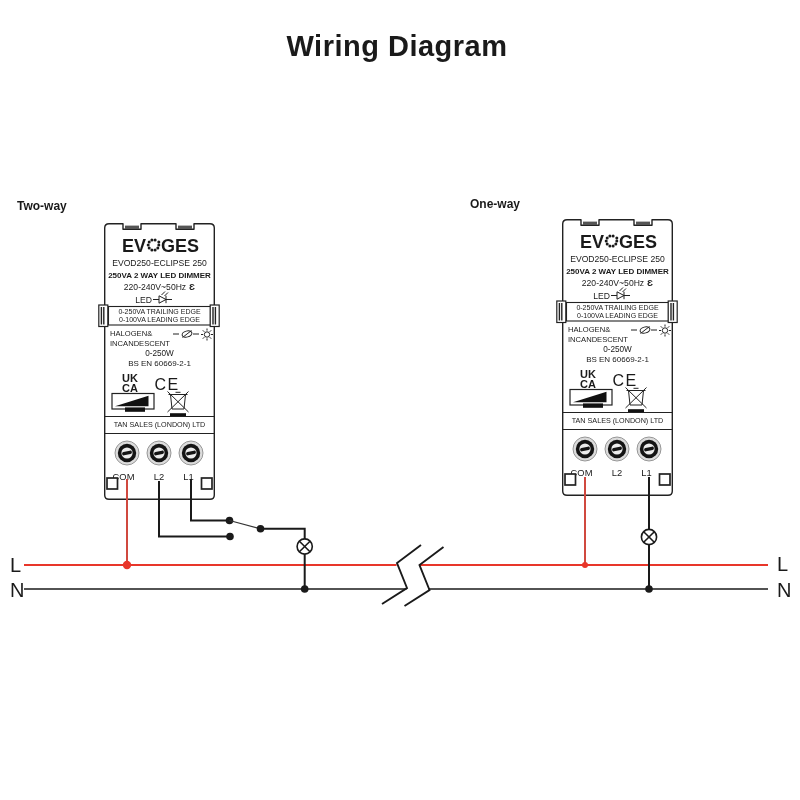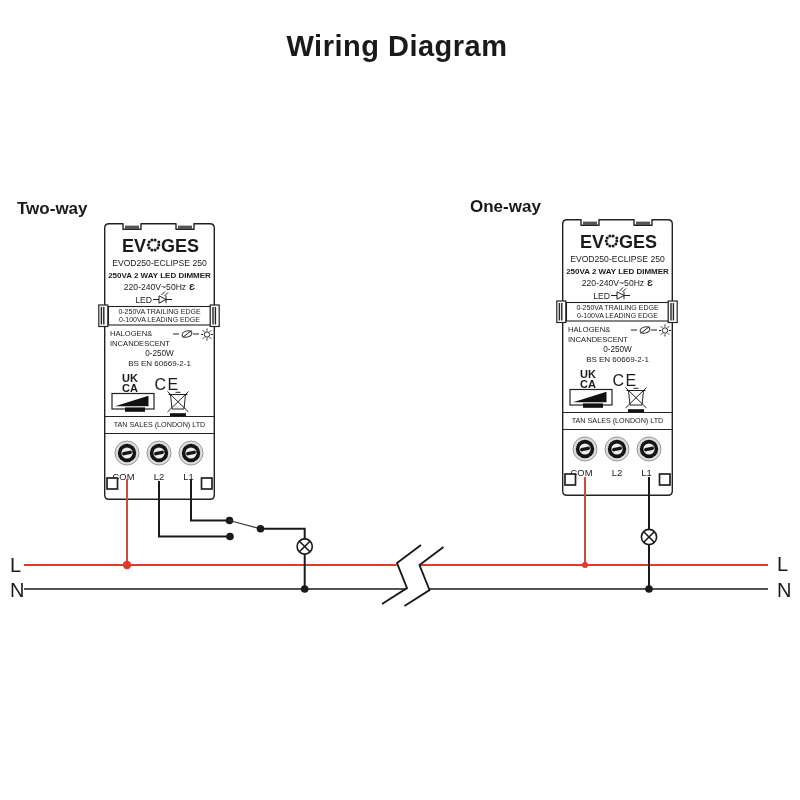--- a/index.html
+++ b/index.html
@@ -1,20 +1,20 @@
 <!DOCTYPE html>
 <html><head>
 <meta charset="utf-8">
 <style>
   html,body{margin:0;padding:0;background:#fff;}
   .page{position:relative;width:800px;height:800px;background:#fff;overflow:hidden;
         font-family:"Liberation Sans",sans-serif;color:#1a1a1a;}
   .title{position:absolute;top:30px;left:0;width:794px;text-align:center;
          font-size:29px;font-weight:700;letter-spacing:.5px;margin:0;}
-  .section-label{position:absolute;font-size:17px;font-weight:700;}
+  .section-label{position:absolute;font-size:12px;font-weight:700;}
   .label-two-way{left:17px;top:199px;}
   .label-one-way{left:470px;top:197px;}
   svg.diagram{position:absolute;left:0;top:0;}
   svg text{fill:#1a1a1a;font-family:"Liberation Sans",sans-serif;}
 </style>
 </head>
 <body>
 
 <div class="page">
   <h1 class="title">Wiring Diagram</h1>

